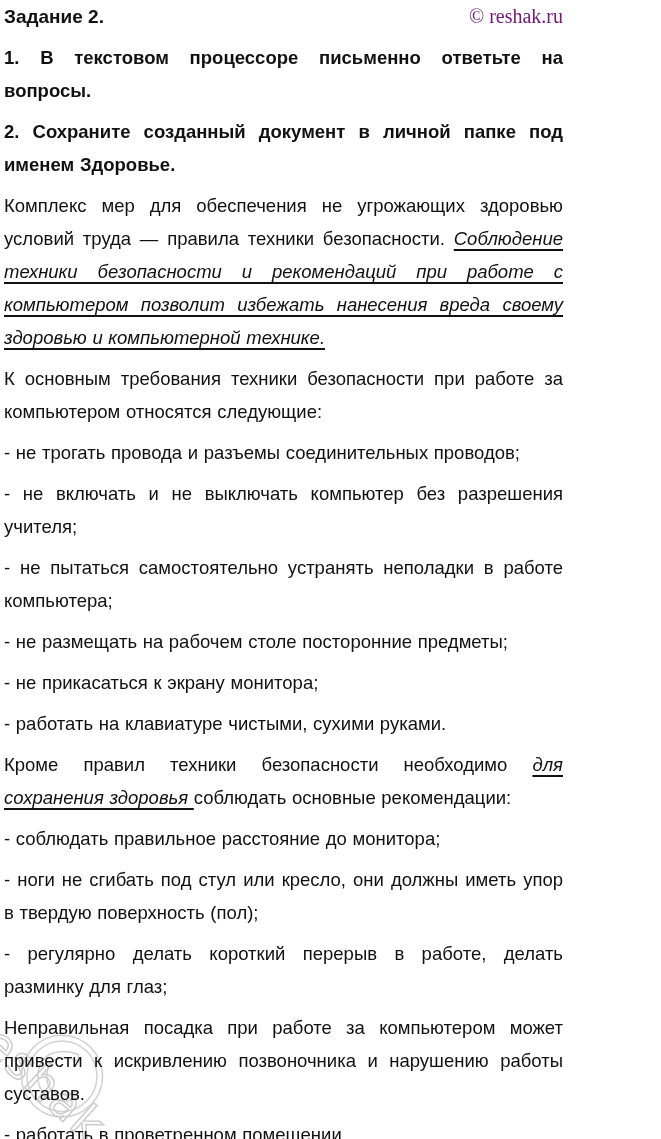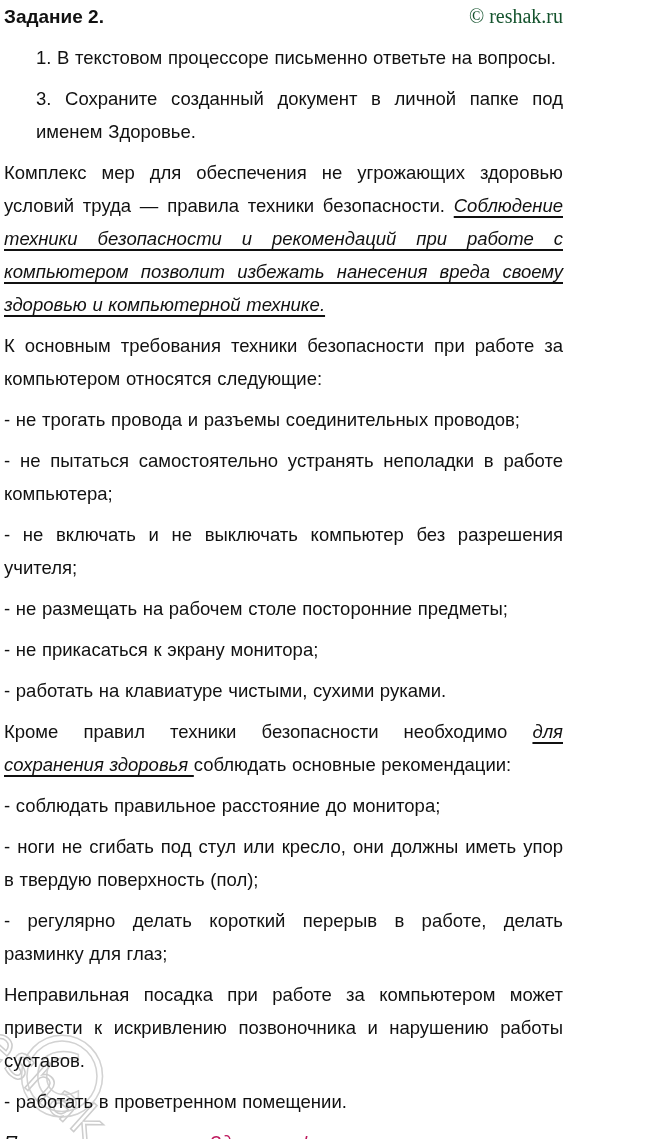--- a/index.html
+++ b/index.html
@@ -31,32 +31,31 @@
   }
   .doc-title {
     font-size: 19px;
     font-weight: bold;
     margin: 0;
   }
   .copyright {
     font-family: "Liberation Serif", "DejaVu Serif", serif;
     font-size: 20px;
     font-weight: normal;
-    color: #14532d;
+    color: #701a75;
   }
   p {
     font-size: 18.5px;
     line-height: 33px;
     margin: 0 0 8px 0;
     text-align: justify;
     word-spacing: 0.5px;
   }
   p.bold {
-    font-weight: normal;
-    margin-left: 32px;
+    font-weight: bold;
   }
   .emu {
     font-style: italic;
     text-decoration: underline;
     text-underline-offset: 4px;
     text-decoration-thickness: 1.5px;
   }
   .footer-line {
     text-align: left;
     margin-bottom: 0;
@@ -111,29 +110,29 @@
 </div>
 
 <div class="page">
 
   <div class="header-row">
     <span class="doc-title">Задание 2.</span>
     <span class="copyright">© reshak.ru</span>
   </div>
 
   <p class="bold">1. В текстовом процессоре письменно ответьте на вопросы.</p>
-  <p class="bold">3. Сохраните созданный документ в личной папке под именем Здоровье.</p>
+  <p class="bold">2. Сохраните созданный документ в личной папке под именем Здоровье.</p>
 
   <p><span>Комплекс мер для обеспечения не угрожающих здоровью условий труда — правила техники безопасности. </span><span class="emu">Соблюдение техники безопасности и рекомендаций при работе с компьютером позволит избежать нанесения вреда своему здоровью и компьютерной технике.</span></p>
 
   <p>К основным требования техники безопасности при работе за компьютером относятся следующие:</p>
 
   <p>- не трогать провода и разъемы соединительных проводов;</p>
+  <p>- не включать и не выключать компьютер без разрешения учителя;</p>
   <p>- не пытаться самостоятельно устранять неполадки в работе компьютера;</p>
-  <p>- не включать и не выключать компьютер без разрешения учителя;</p>
   <p>- не размещать на рабочем столе посторонние предметы;</p>
   <p>- не прикасаться к экрану монитора;</p>
   <p>- работать на клавиатуре чистыми, сухими руками.</p>
 
   <p><span>Кроме правил техники безопасности необходимо </span><span class="emu">для сохранения здоровья </span><span>соблюдать основные рекомендации:</span></p>
 
   <p>- соблюдать правильное расстояние до монитора;</p>
   <p>- ноги не сгибать под стул или кресло, они должны иметь упор в твердую поверхность (пол);</p>
   <p>- регулярно делать короткий перерыв в работе, делать разминку для глаз;</p>
   <p>Неправильная посадка при работе за компьютером может привести к искривлению позвоночника и нарушению работы суставов.</p>

